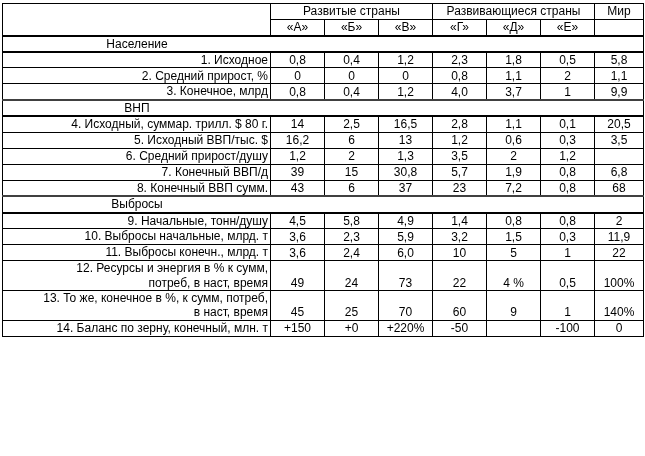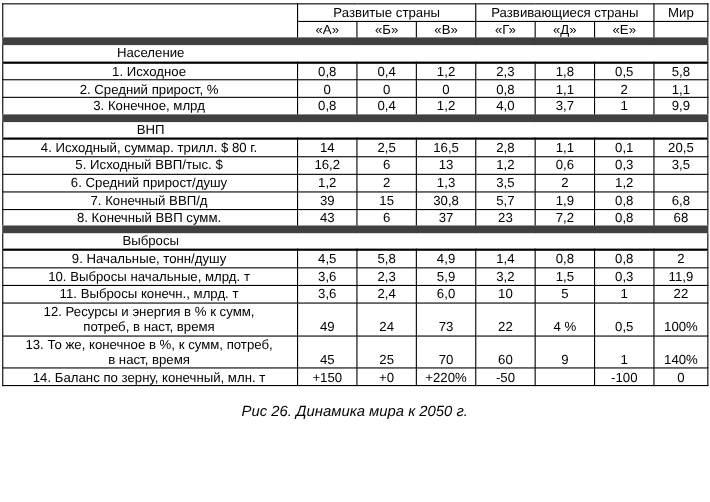--- a/index.html
+++ b/index.html
@@ -26,27 +26,27 @@
     font-size: 12px;
     line-height: 1.2;
     height: 16px;
     padding: 0 2px;
     overflow: hidden;
   }
   .group-header, .sub-header { text-align: center; }
   tr.sub-row th { border-bottom: 2px solid #000; }
   td.corner { border-bottom: 2px solid #000; }
   tr.section-row td {
-    border-top: 7px solid #404040;
+    border-top: 2px solid #404040;
     border-bottom: 2px solid #000;
     height: 15px;
   }
   .section-title { width: 264px; text-align: center; }
   td.label-cell {
-    text-align: center;
+    text-align: right;
     padding-left: 0;
     white-space: pre-line;
   }
   td.value-cell {
     text-align: center;
     vertical-align: bottom;
   }
   .caption {
     margin-top: 15px;
     text-align: center;
@@ -250,16 +250,15 @@
           <td class="value-cell">+0</td>
           <td class="value-cell">+220%</td>
           <td class="value-cell">-50</td>
           <td class="value-cell"></td>
           <td class="value-cell">-100</td>
           <td class="value-cell">0</td>
         </tr>
       </tbody>
   </table>
 
-  <div class="caption">Рис 26.  Динамика мира к 2050 г.</div>
 
 
 </div>
 
 </body></html>

